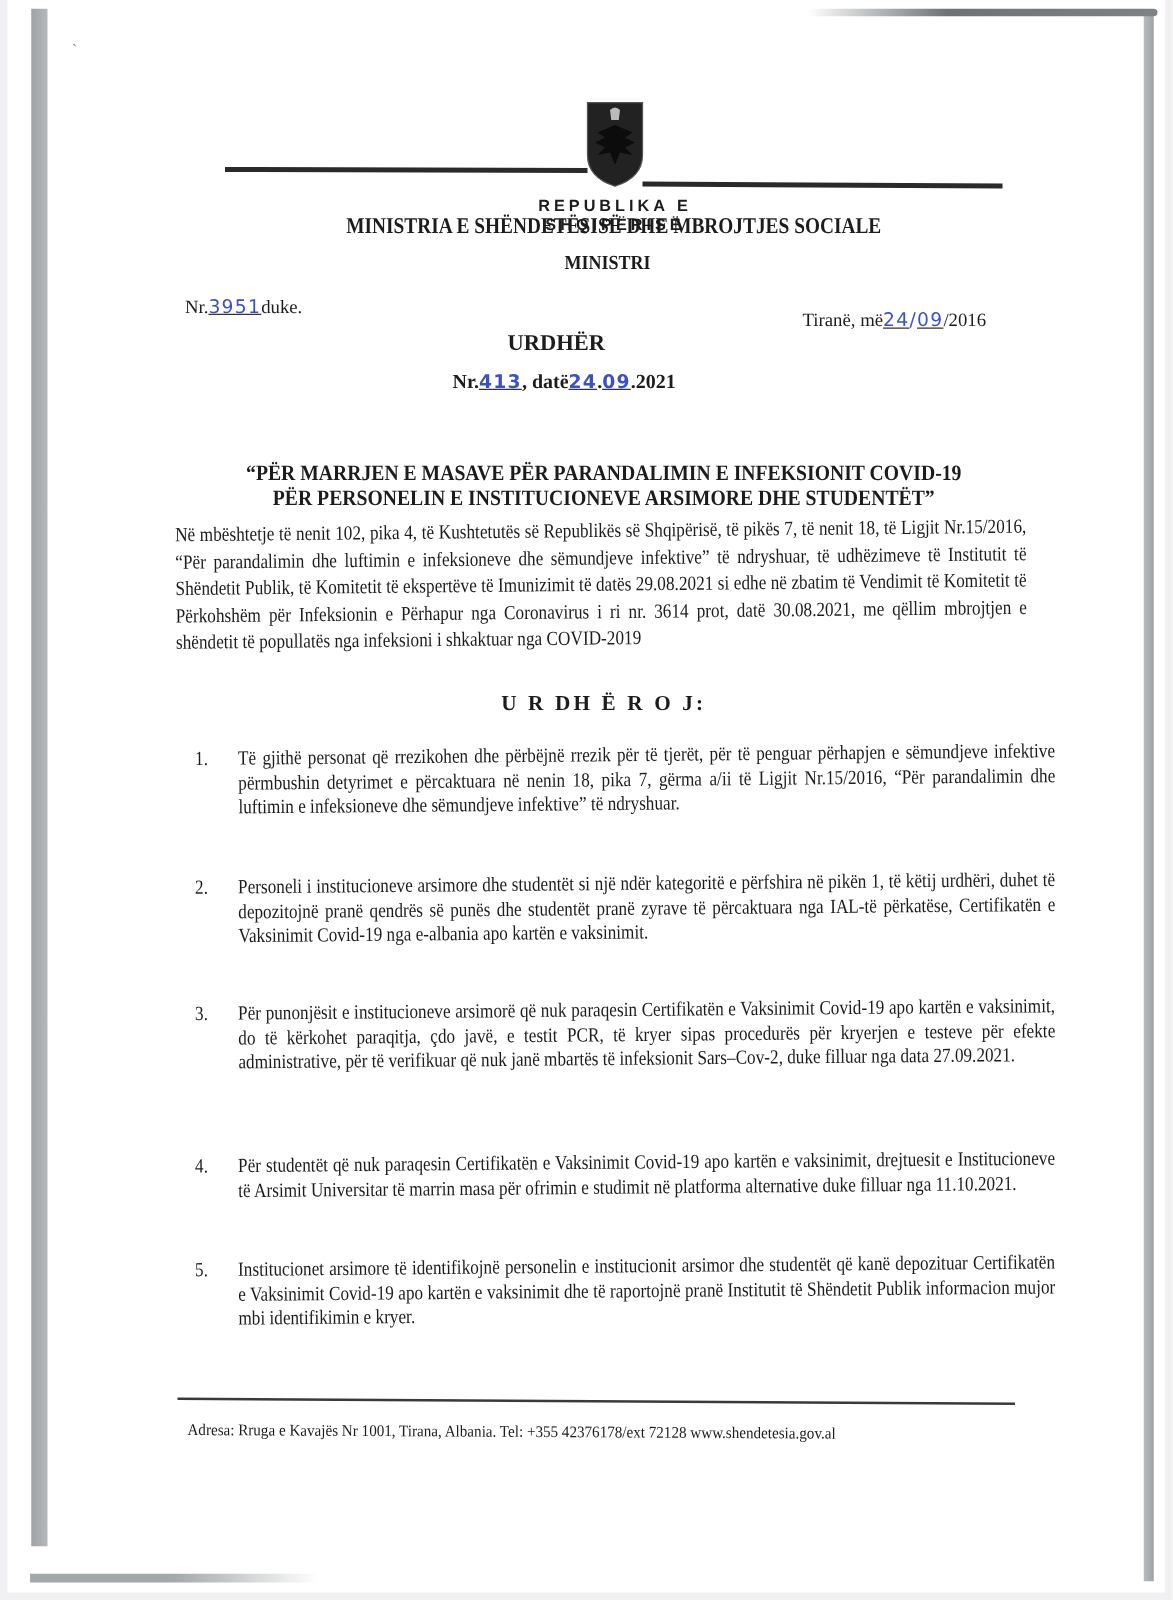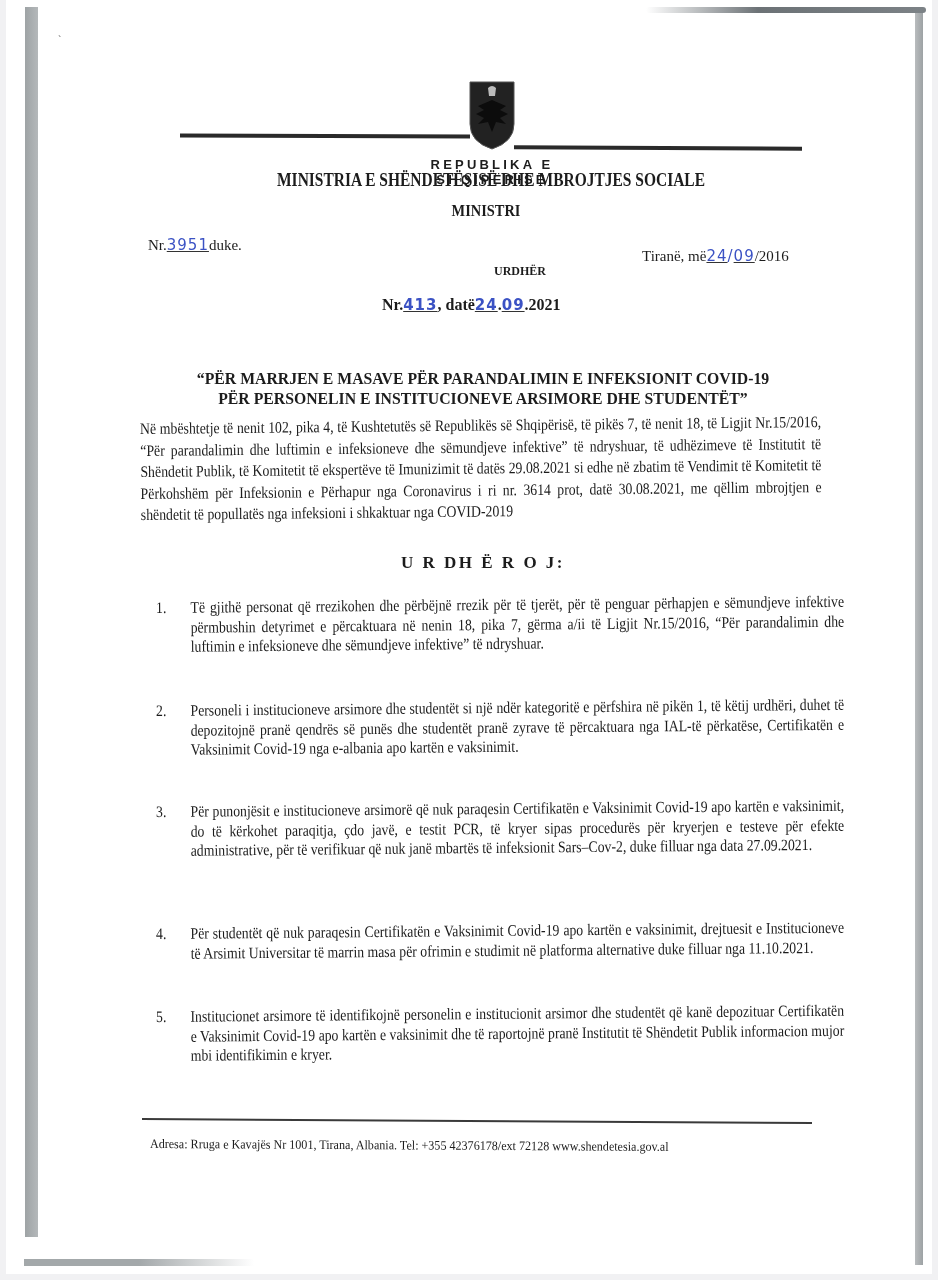--- a/index.html
+++ b/index.html
@@ -31,22 +31,22 @@
     font-family:"Liberation Sans","DejaVu Sans",sans-serif; font-weight:bold; font-size:13px; letter-spacing:3.2px; }
   .ministry { position:absolute; left:200px; top:170px; width:570px; text-align:center;
     font-weight:bold; font-size:18px; transform:scaleX(0.86); transform-origin:center; }
   .ministri { position:absolute; left:380px; top:202px; width:200px; text-align:center;
     font-weight:bold; font-size:16px; transform:scaleX(0.9); }
 
   .prot { position:absolute; left:142px; top:236px; font-size:15px; }
   .hand { font-family:"DejaVu Sans", sans-serif; color:#3b52c4; font-size:15px;
     text-decoration: underline; text-decoration-color:#333; letter-spacing:1px; }
   .tirane { position:absolute; left:636px; top:247px; font-size:15px; }
-  .urdher { position:absolute; left:400px; top:264px; width:140px; text-align:right; font-weight:bold; font-size:12px; }
-  .order-nr { position:absolute; left:356px; top:296px; font-weight:bold; font-size:16px;margin-left:20px; }
+  .urdher { position:absolute; left:400px; top:264px; width:140px; text-align:left; font-weight:bold; font-size:18px; }
+  .order-nr { position:absolute; left:356px; top:296px; font-weight:bold; font-size:16px; }
 
   .title { position:absolute; left:132px; top:368px; width:690px; text-align:center;
     font-weight:bold; font-size:17.5px; line-height:20px; transform:scaleX(0.9); transform-origin:center; }
 
   .body-text { position:absolute; text-align:justify; font-size:16px; line-height:21.5px;
     transform-origin:left top; }
   .preamble { left:134px; top:418px; width:790px; transform:scaleX(0.862) rotate(-0.5deg); }
 
   .urdheroj { position:absolute; left:377px; top:553px; width:200px; text-align:center;
     font-weight:bold; font-size:17px; letter-spacing:2.5px; }

